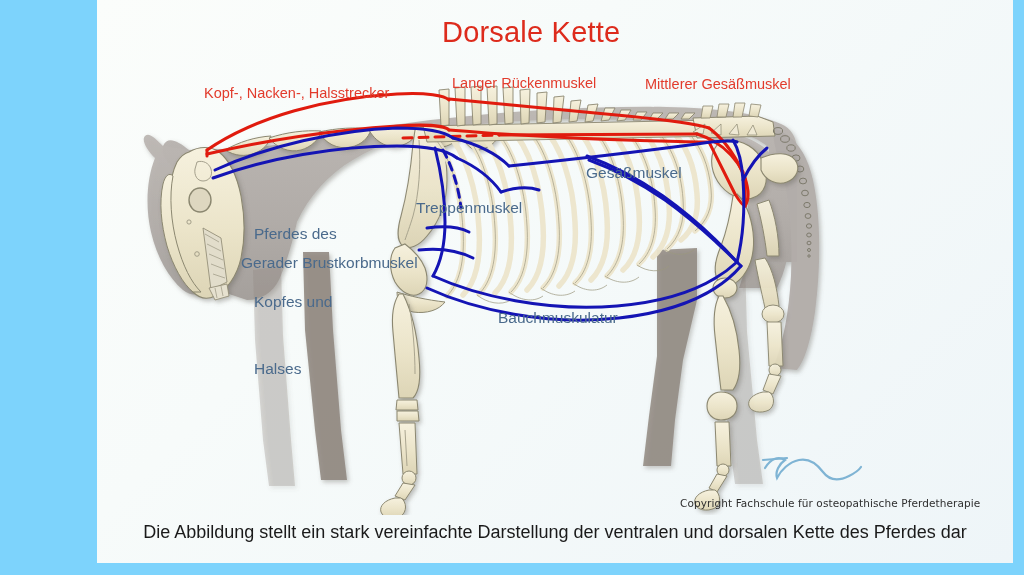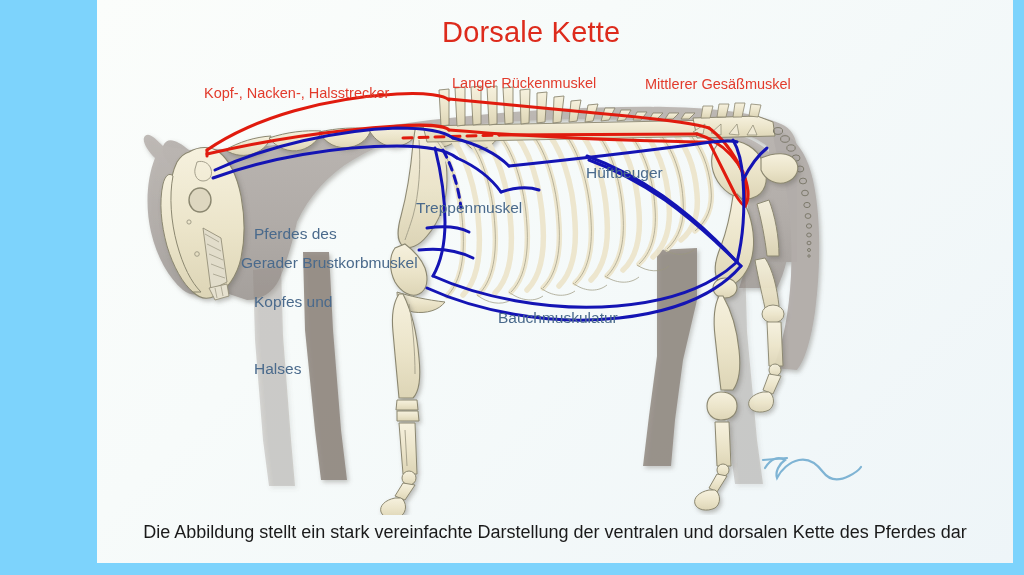--- a/index.html
+++ b/index.html
@@ -449,28 +449,29 @@
     <div class="txt lbl-blue-multi" style="left:157px; top:178px;">
       <div>Pferdes des</div>
       <div>Kopfes und</div>
       <div>Halses</div>
     </div>
 
     <div class="txt lbl-blue" style="left:319px; top:197px;">Treppenmuskel</div>
 
     <div class="txt lbl-blue" style="left:144px; top:252px;">Gerader Brustkorbmuskel</div>
 
-    <div class="txt lbl-blue" style="left:489px; top:162px;">Hüftbeuger</div>
+    <div class="txt lbl-blue" style="left:489px; top:162px;">Gesäßmuskel</div>
 
     <div class="txt lbl-blue" style="left:401px; top:307px;">Bauchmuskulatur</div>
 
 
     <svg class="txt" style="left:660px; top:448px;" width="110" height="40">
       <path d="M8,20 C14,10 22,8 28,12 C22,16 18,24 20,30 C24,22 32,14 42,12
                C52,10 60,16 66,24 C72,32 80,34 92,28 C98,25 102,22 104,19" fill="none" stroke="#7fb4d4" stroke-width="2.2" stroke-linecap="round"></path>
       <path d="M6,12 L30,10" fill="none" stroke="#7fb4d4" stroke-width="2.2" stroke-linecap="round"></path>
     </svg>
 
+    <div class="txt copyright" style="left:583px; top:497px;">Copyright Fachschule für osteopathische Pferdetherapie</div>
 
     <div class="caption">Die Abbildung stellt ein stark vereinfachte Darstellung der ventralen und dorsalen Kette des Pferdes dar</div>
 
   </div>
 </div>
 
 </body></html>

